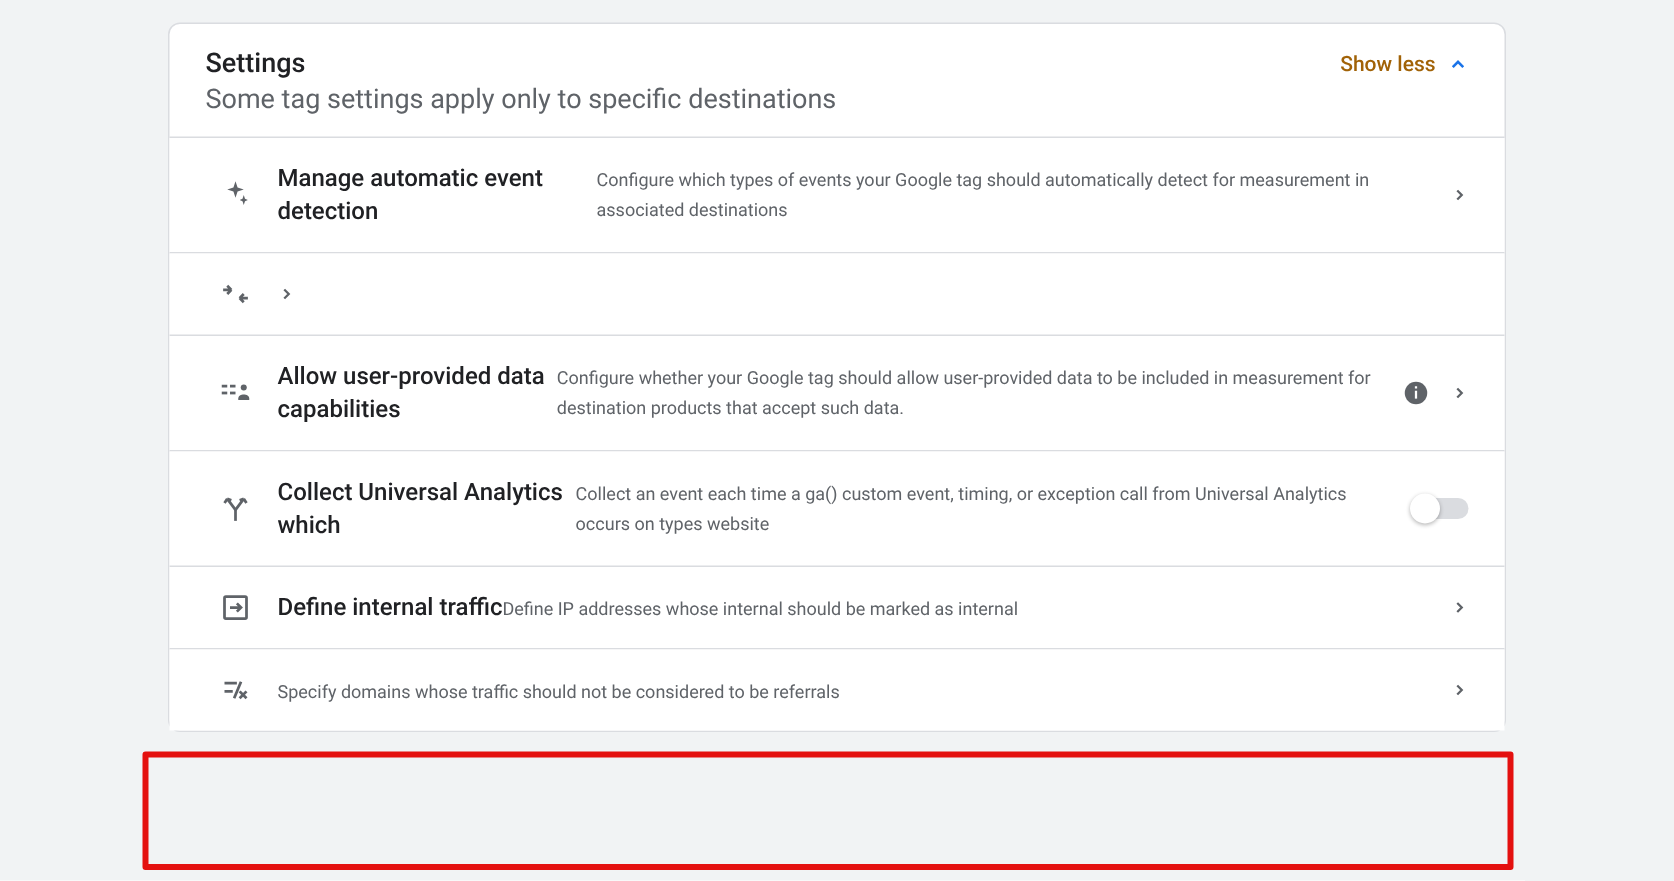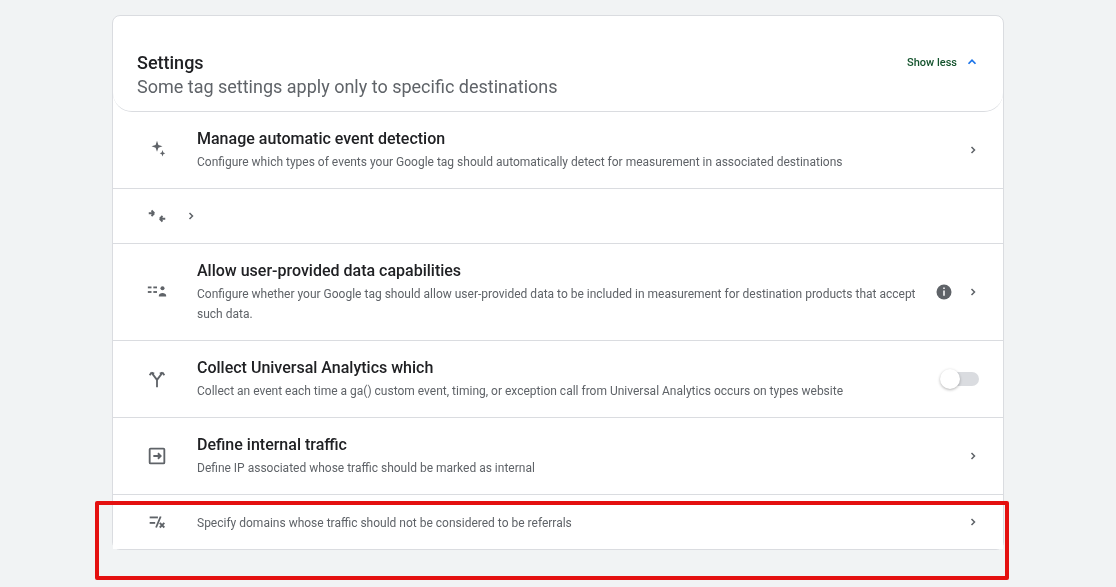--- a/index.html
+++ b/index.html
@@ -16,23 +16,22 @@
     margin: 15px auto 0;
     background: #fff;
     border: 1px solid #dadce0;
     border-radius: 8px;
     overflow: visible;
   }
   .panel-header {
     display: flex;
     justify-content: space-between;
     align-items: flex-start;
-    padding: 35px 24px 14px 24px;
+    padding: 15px 24px 14px 24px;
     border-bottom: 1px solid #dadce0;
-    border-radius: 19px;
   }
   .panel-header-left {
     display: flex;
     flex-direction: column;
   }
   .section-title {
     font-size: 18px;
     font-weight: 500;
     color: #202124;
     line-height: 24px;
@@ -40,22 +39,22 @@
   .section-subtitle {
     font-size: 18px;
     color: #5f6368;
     line-height: 20px;
     margin-top: 2px;
   }
   .show-less {
     display: flex;
     align-items: center;
     gap: 8px;
-    color: #14532d;
-    font-size: 11px;
+    color: #a16207;
+    font-size: 14px;
     font-weight: 500;
     cursor: pointer;
     padding-top: 4px;
   }
   .row {
     display: flex;
     align-items: center;
     padding: 16px 24px 16px 16px;
     border-bottom: 1px solid #dadce0;
     background: #fff;
@@ -67,23 +66,21 @@
     width: 56px;
     display: flex;
     justify-content: center;
     align-items: center;
     color: #5f6368;
     flex-shrink: 0;
   }
   .row .text-col {
     flex: 1;
     display: flex;
-    flex-direction: column;
     padding-right: 16px;
-    margin-left: 12px;
   }
   .row .title {
     font-size: 16px;
     font-weight: 500;
     color: #202124;
     line-height: 22px;
   }
   .row .desc {
     font-size: 12px;
     color: #5f6368;
@@ -236,21 +233,21 @@
 
   <div class="row">
     <div class="icon-col">
       <svg width="22" height="22" viewBox="0 0 24 24" fill="none" stroke="#5f6368" stroke-width="2">
           <rect x="4" y="4" width="16" height="16" rx="1"></rect>
           <path d="M8 12 L16 12 M13 9 L16 12 L13 15" fill="none"></path>
         </svg>
     </div>
     <div class="text-col">
       <div class="title">Define internal traffic</div>
-      <div class="desc">Define IP associated whose traffic should be marked as internal</div>
+      <div class="desc">Define IP addresses whose internal should be marked as internal</div>
     </div>
     <div class="action-col">
       <span>
         <svg width="12" height="18" viewBox="0 0 24 24" fill="none" stroke="#5f6368" stroke-width="3">
             <polyline points="9 18 15 12 9 6"></polyline>
           </svg>
       </span>
     </div>
   </div>
 

